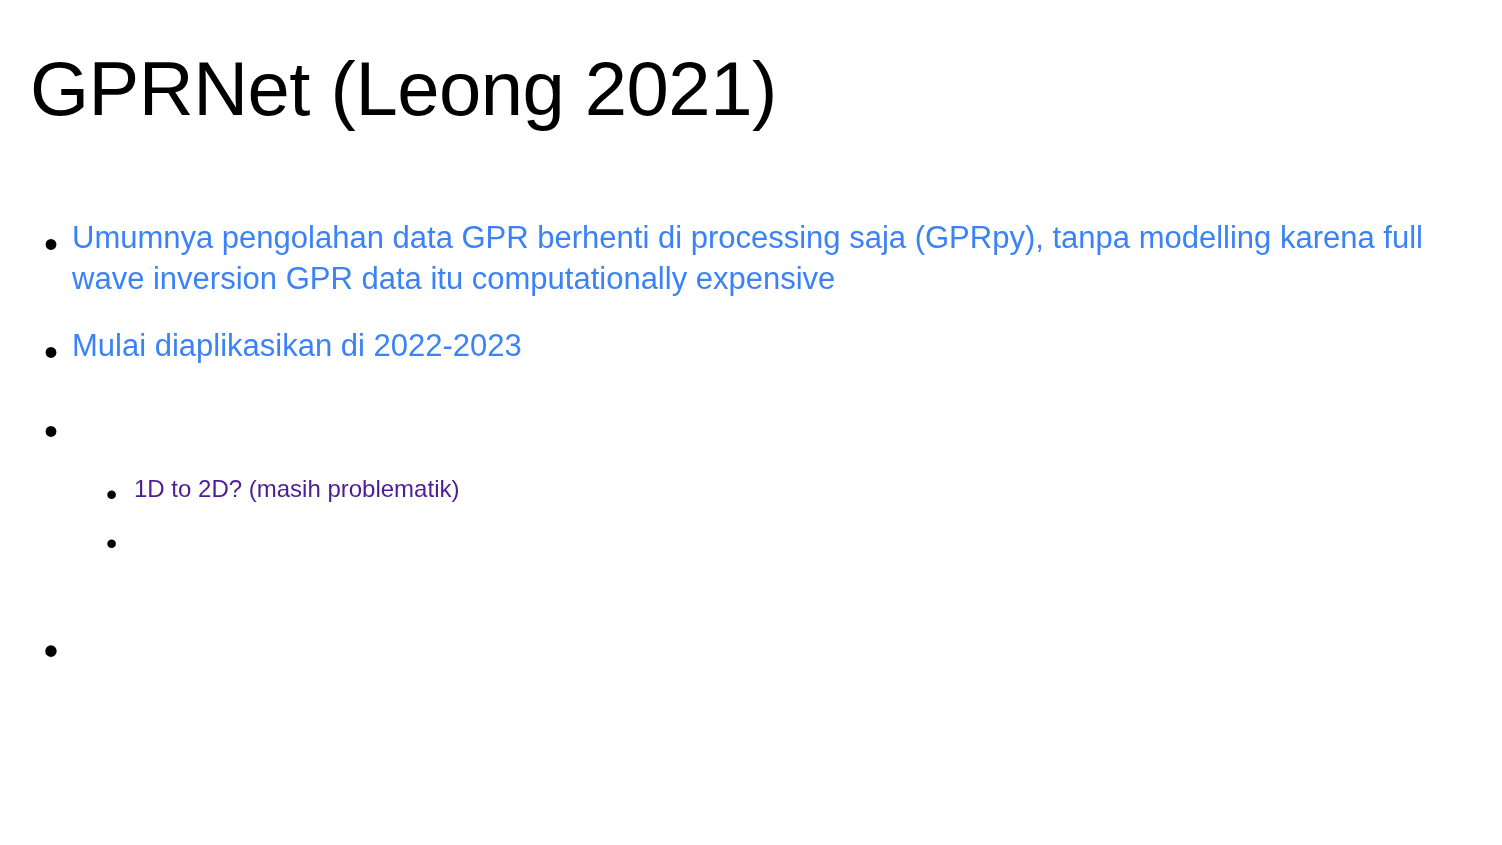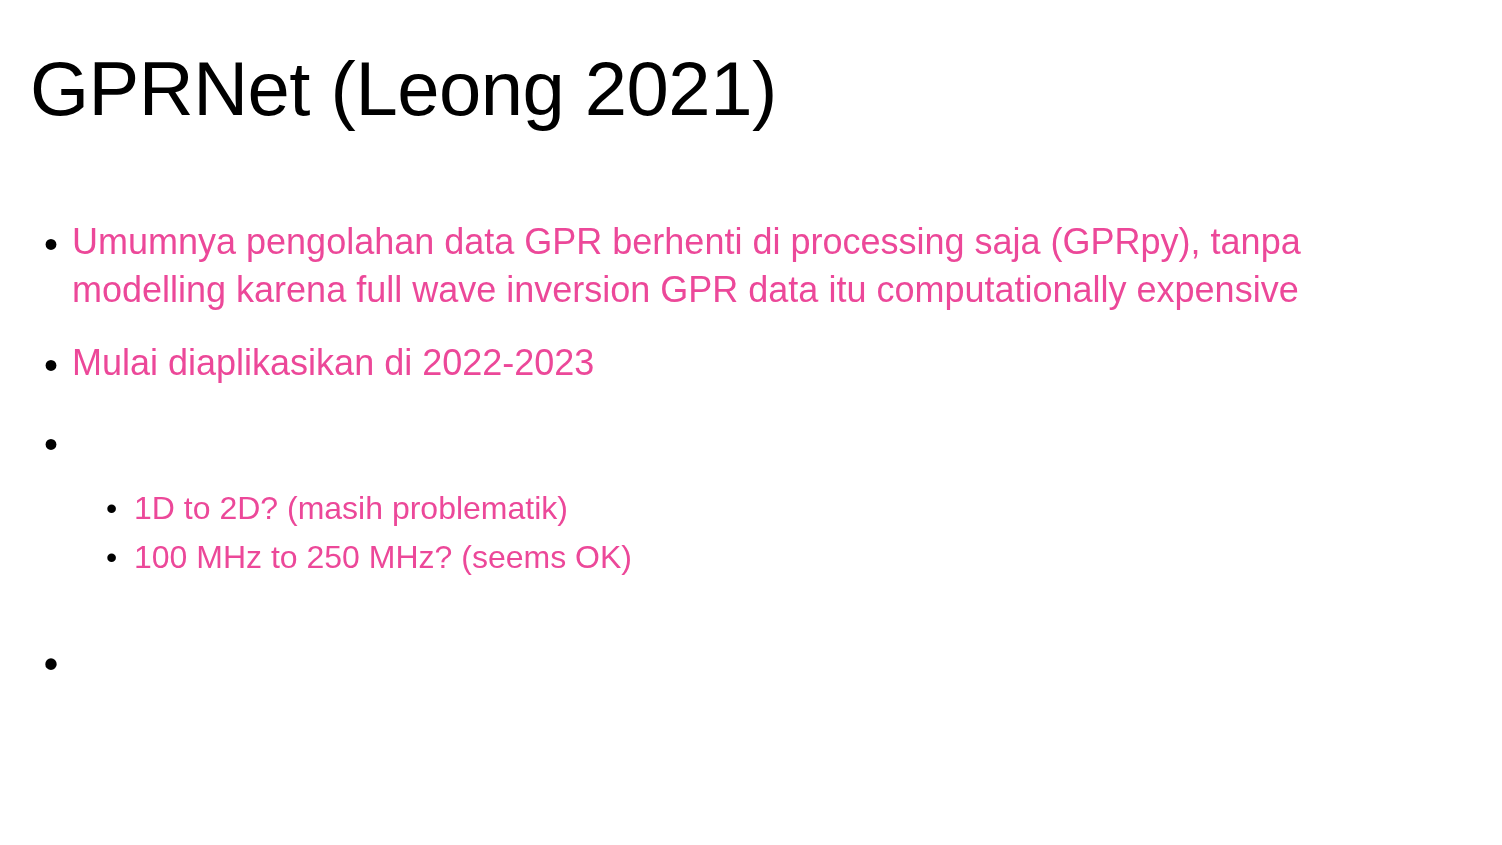--- a/index.html
+++ b/index.html
@@ -60,47 +60,47 @@
     flex: 0 0 34px;
     font-size: 40px;
     line-height: 1.32;
     text-align: left;
     padding-left: 6px;
     box-sizing: border-box;
     color: #000000;
   }
 
   .lvl1 .btext {
-    font-size: 36px;
+    font-size: 31px;
     line-height: 1.32;
     font-weight: 400;
-    color: #ec4899;
+    color: #3b82f6;
     max-width: 1372px;
   }
 
   
   .lvl2 {
     margin-bottom: 6px;
     padding-left: 64px;
   }
 
   .lvl2 .marker {
     flex: 0 0 32px;
     font-size: 32px;
     line-height: 1.34;
     padding-left: 4px;
     box-sizing: border-box;
     color: #000000;
   }
 
   .lvl2 .btext {
-    font-size: 32px;
+    font-size: 24px;
     line-height: 1.34;
     font-weight: 400;
-    color: #ec4899;
+    color: #4c1d95;
     text-align: center;
   }
 
   
   .bold-bullet .btext {
     font-weight: 700;
   }
 
   .bold-bullet .marker {
     font-weight: 700;
@@ -142,21 +142,20 @@
       <span class="marker">•</span>
     </div>
 
     <div class="bullet-row lvl2">
       <span class="marker">•</span>
       <span class="btext">1D to 2D? (masih problematik)</span>
     </div>
 
     <div class="bullet-row lvl2">
       <span class="marker">•</span>
-      <span class="btext">100 MHz to 250 MHz? (seems OK)</span>
     </div>
 
     <div class="spacer-line"></div>
 
     <div class="bullet-row lvl1 bold-bullet">
       <span class="marker">•</span>
     </div>
 
   </div>
 </div>

